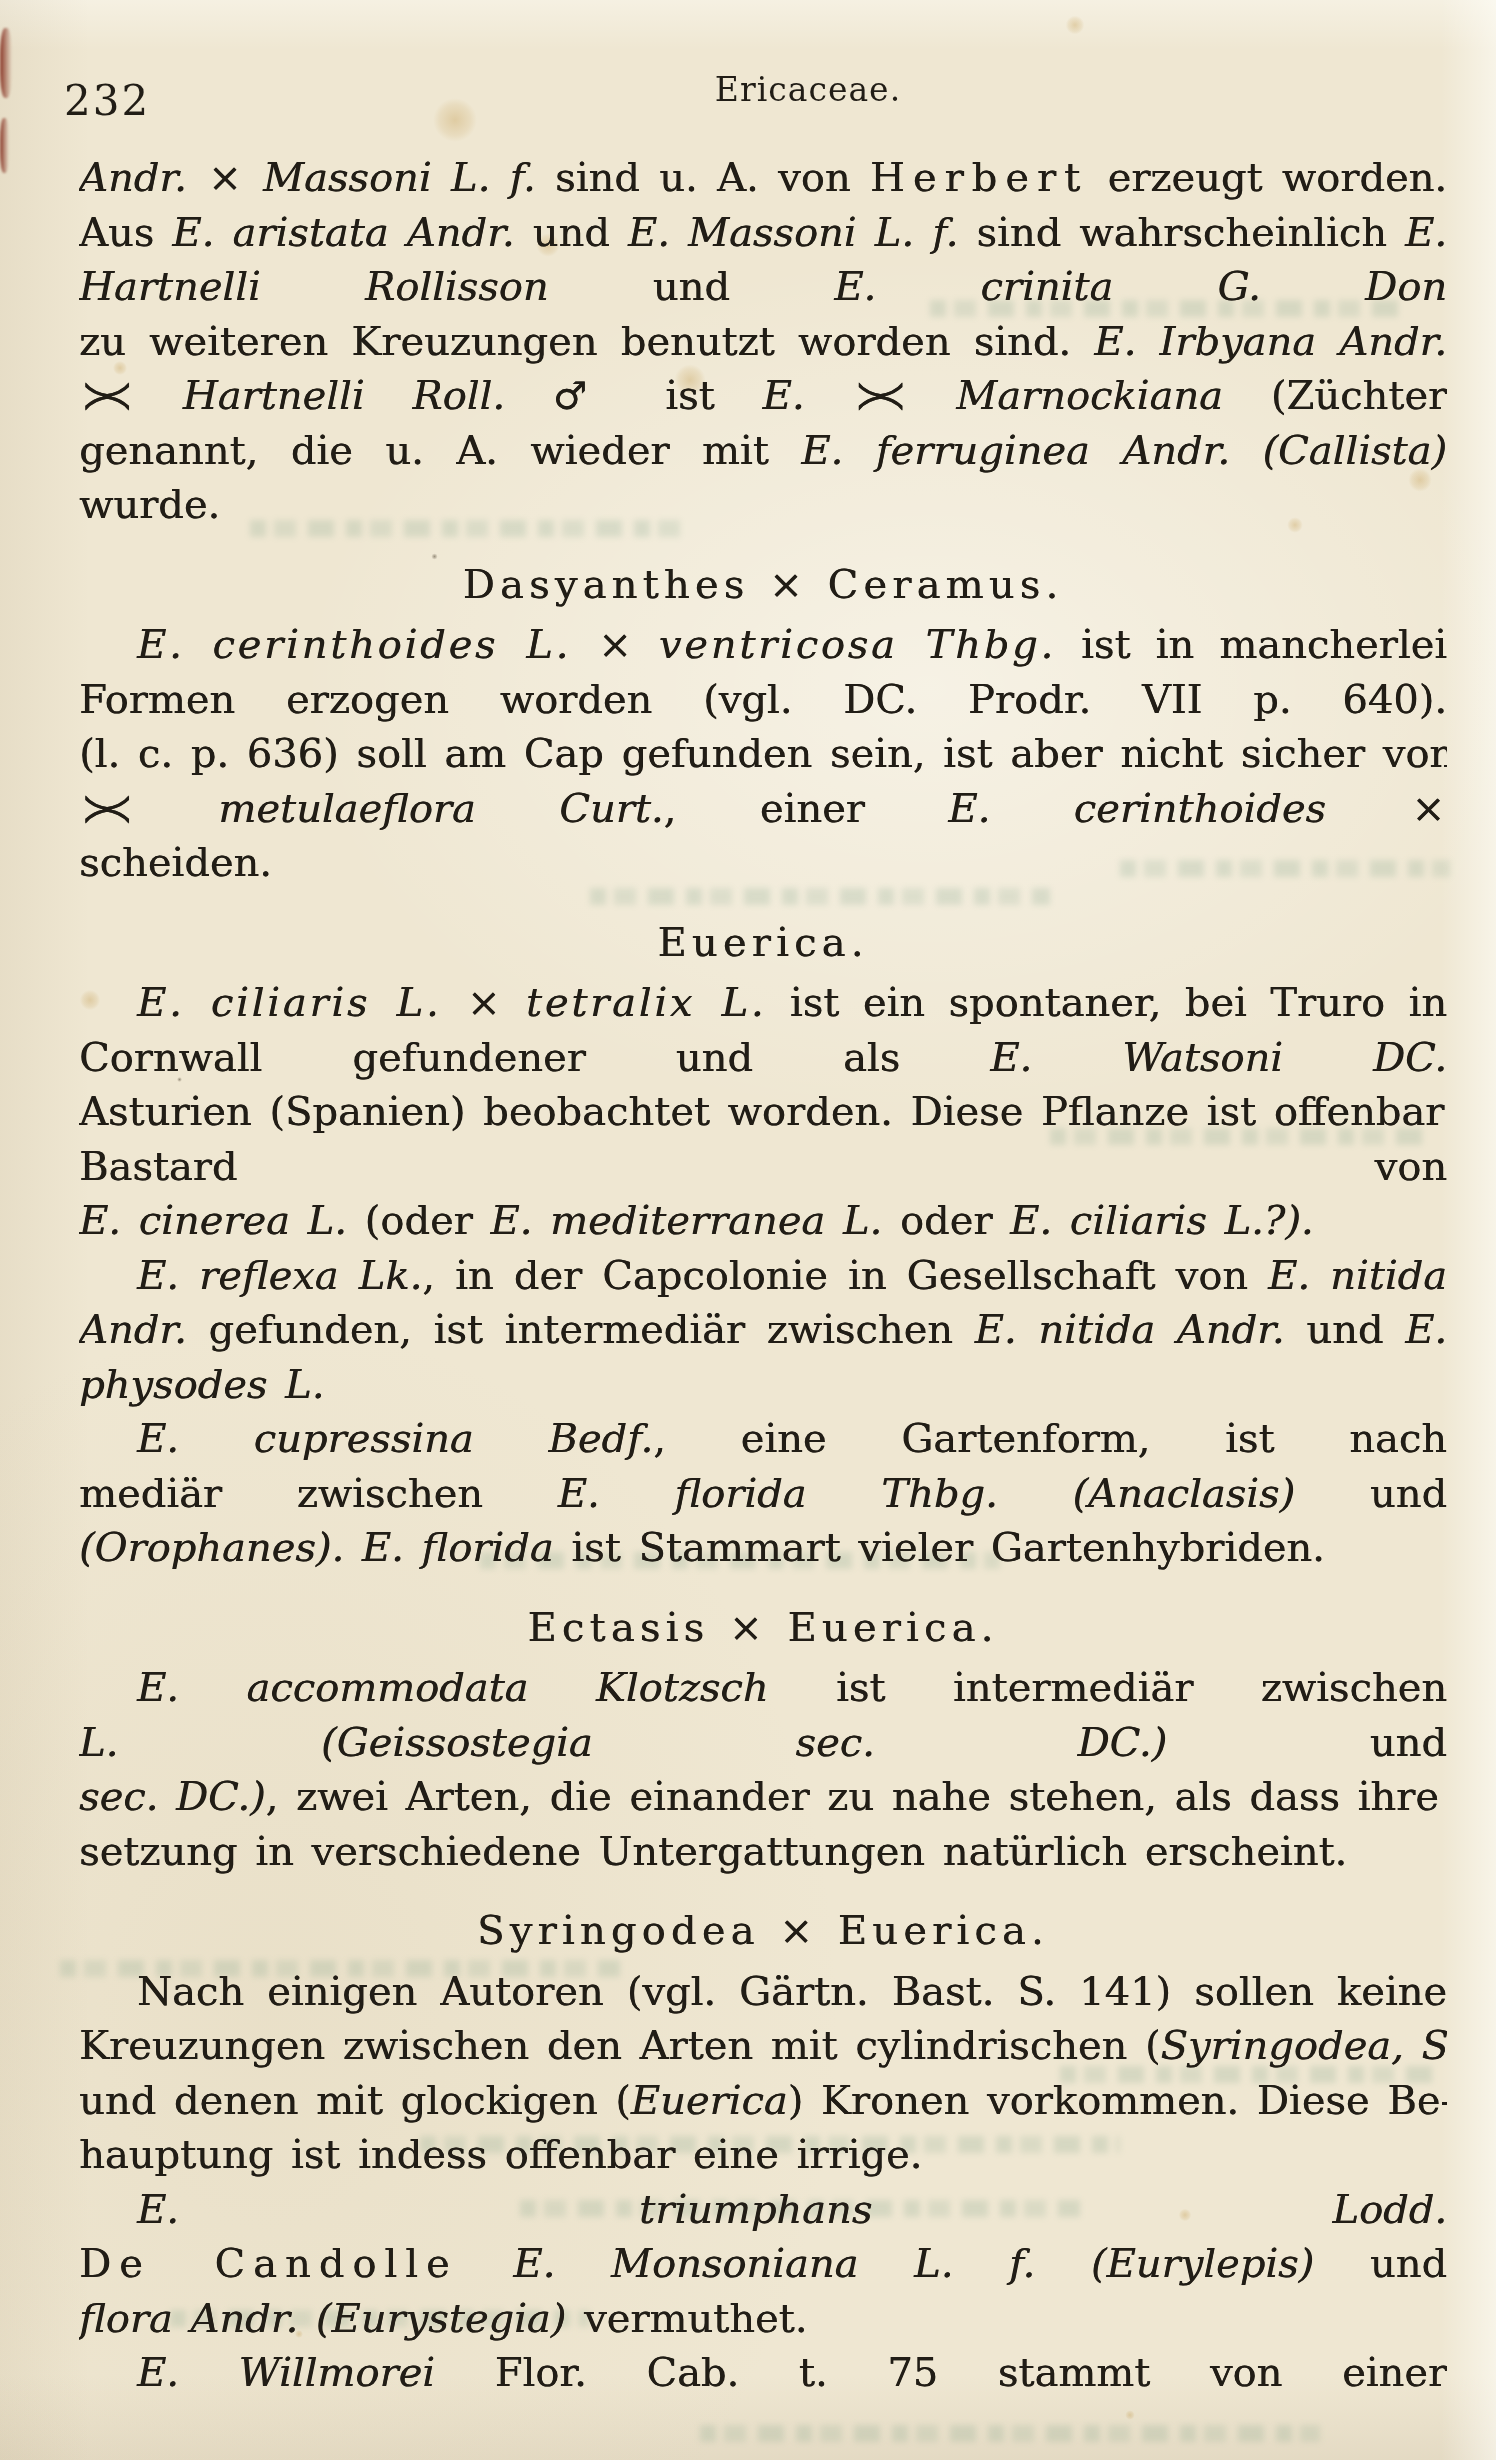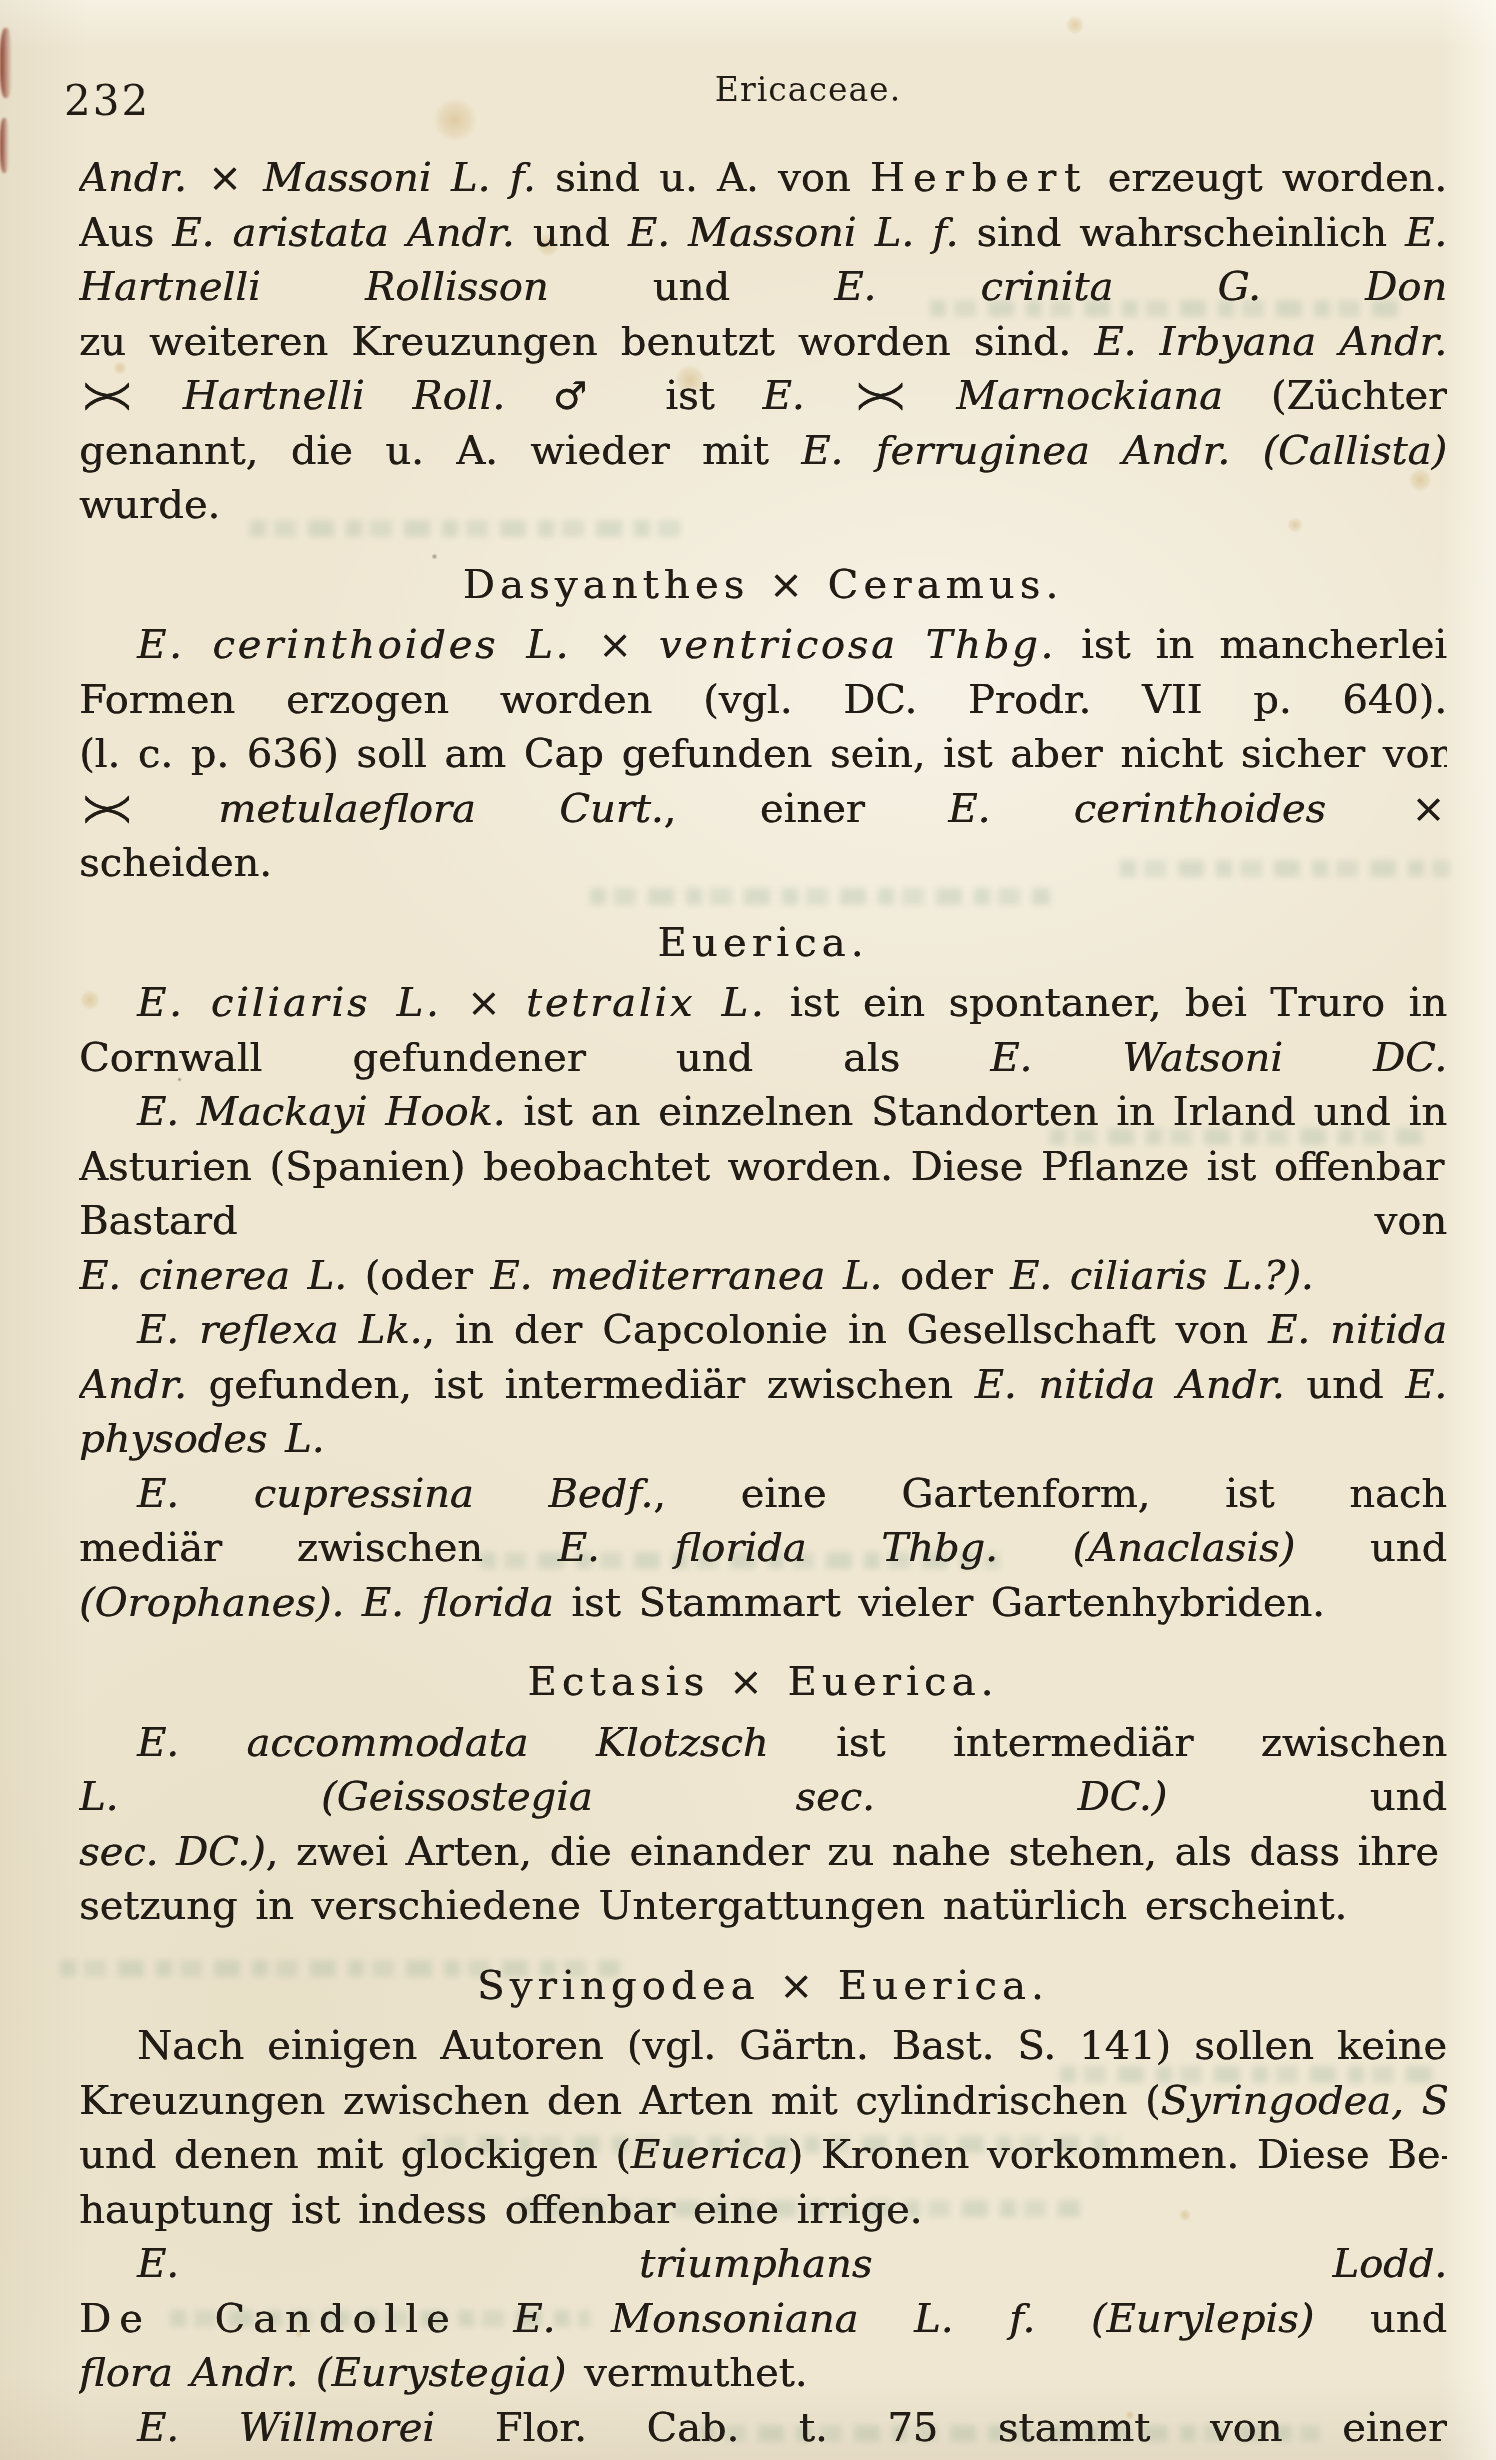--- a/index.html
+++ b/index.html
@@ -90,21 +90,20 @@
       <div class="line"><span class="seg">wurde.</span></div>
       <div class="line c hd"><span class="seg">Dasyanthes</span> <span class="seg sym">×</span> <span class="seg">Ceramus.</span></div>
       <div class="line j ind"><span class="seg it isp">E. cerinthoides L.</span> <span class="seg sym">×</span> <span class="seg it isp">ventricosa Thbg.</span> <span class="seg">ist in mancherlei</span></div>
       <div class="line j"><span class="seg">Formen erzogen worden (vgl. DC. Prodr. VII p. 640).</span> </div>
       <div class="line j"><span class="seg">(l. c. p. 636) soll am Cap gefunden sein, ist aber nicht sicher von</span> </div>
       <div class="line j"><span class="seg sym recip">≻≺</span> <span class="seg it">metulaeflora Curt.</span><span class="seg">, einer</span> <span class="seg it">E. cerinthoides</span> <span class="seg sym">×</span> </div>
       <div class="line"><span class="seg">scheiden.</span></div>
       <div class="line c hd"><span class="seg">Euerica.</span></div>
       <div class="line j ind"><span class="seg it isp">E. ciliaris L.</span> <span class="seg sym">×</span> <span class="seg it isp">tetralix L.</span> <span class="seg">ist ein spontaner, bei Truro in</span></div>
       <div class="line j"><span class="seg">Cornwall gefundener und als</span> <span class="seg it">E. Watsoni DC.</span> </div>
-      <div class="line j ind"><span class="seg it">E. Mackayi Hook.</span> <span class="seg">ist an einzelnen Standorten in Irland und in</span></div>
       <div class="line j"><span class="seg">Asturien (Spanien) beobachtet worden.  Diese Pflanze ist offenbar ein</span></div>
       <div class="line j"><span class="seg">Bastard von</span> </div>
       <div class="line"><span class="seg it">E. cinerea L.</span> <span class="seg">(oder</span> <span class="seg it">E. mediterranea L.</span> <span class="seg">oder</span> <span class="seg it">E. ciliaris L.?).</span></div>
       <div class="line j ind"><span class="seg it">E. reflexa Lk.</span><span class="seg">, in der Capcolonie in Gesellschaft von</span> <span class="seg it">E. nitida</span></div>
       <div class="line j"><span class="seg it">Andr.</span> <span class="seg">gefunden, ist intermediär zwischen</span> <span class="seg it">E. nitida Andr.</span> <span class="seg">und</span> <span class="seg it">E.</span></div>
       <div class="line"><span class="seg it">physodes L.</span></div>
       <div class="line j ind"><span class="seg it">E. cupressina Bedf.</span><span class="seg">, eine Gartenform, ist nach</span>  </div>
       <div class="line j"><span class="seg">mediär zwischen</span> <span class="seg it">E. florida Thbg.</span> <span class="seg it">(Anaclasis)</span> <span class="seg">und</span> </div>
       <div class="line"><span class="seg it">(Orophanes).</span> <span class="seg it">E. florida</span> <span class="seg">ist Stammart vieler Gartenhybriden.</span></div>
       <div class="line c hd"><span class="seg">Ectasis</span> <span class="seg sym">×</span> <span class="seg">Euerica.</span></div>

